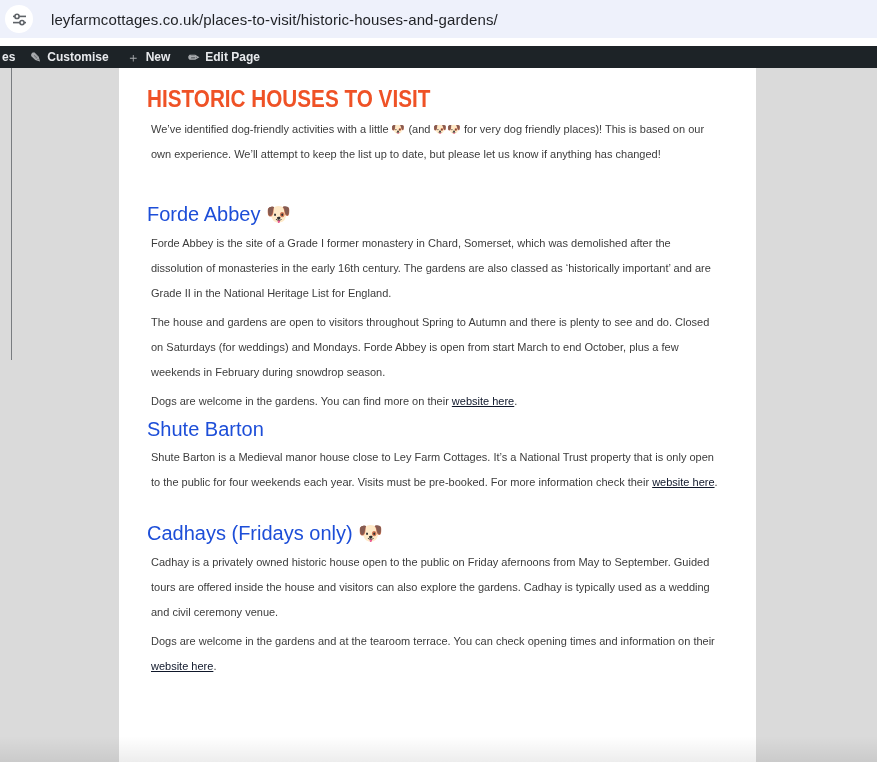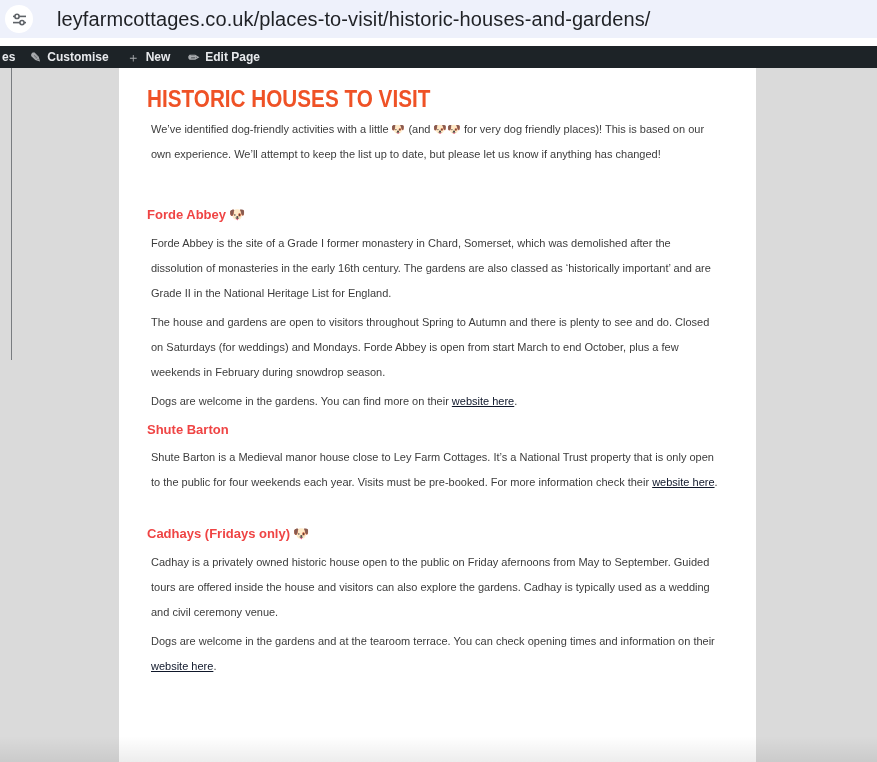--- a/index.html
+++ b/index.html
@@ -21,22 +21,22 @@
     box-sizing:border-box;
   }
   .site-info-pill {
     width:28px; height:28px;
     background:#ffffff;
     border-radius:50%;
     display:flex; align-items:center; justify-content:center;
     flex:0 0 auto;
   }
   .url-text {
-    margin-left:24px;
-    font-size:20px;
+    margin-left:18px;
+    font-size:15px;
     color:#1f2125;
     letter-spacing:0.1px;
     white-space:nowrap;
   }
 
   .white-strip { height:8px; background:#ffffff; }
 
   
   .admin-bar {
     height:22px;
@@ -104,24 +104,24 @@
   }
 
   .content p, .content .para {
     font-size:11px;
     line-height:25px;
     color:#3c3c3c;
     margin:4px;
   }
   .intro { margin-top:33px; }
   .sec-heading {
-    font-size:13px;
+    font-size:20px;
     line-height:23.5px;
-    font-weight:700;
-    color:#ef4444;
+    font-weight:400;
+    color:#1d4ed8;
   }
   .mt-sec1 { margin-top:36px; }
   .mt-para { margin-top:23px; }
   .mt-big  { }
   .mt-sec  { margin-top:27px; }
 
   a.inline-link {
     color:#0f172a;
     text-decoration:underline;
     cursor:pointer;

